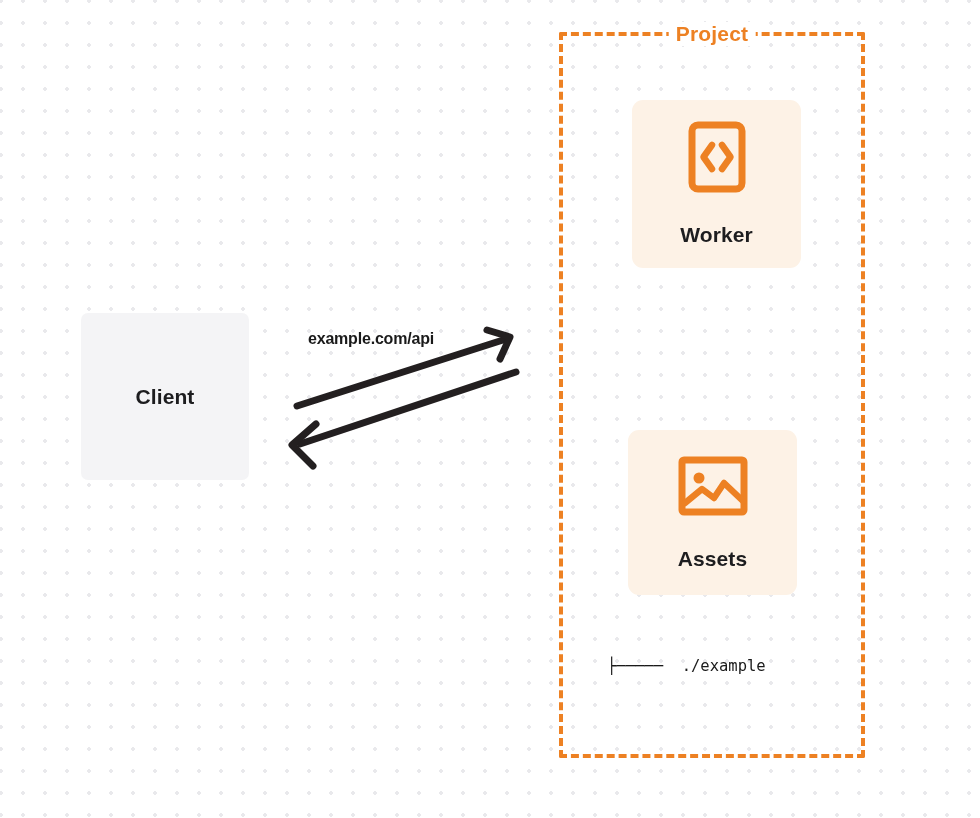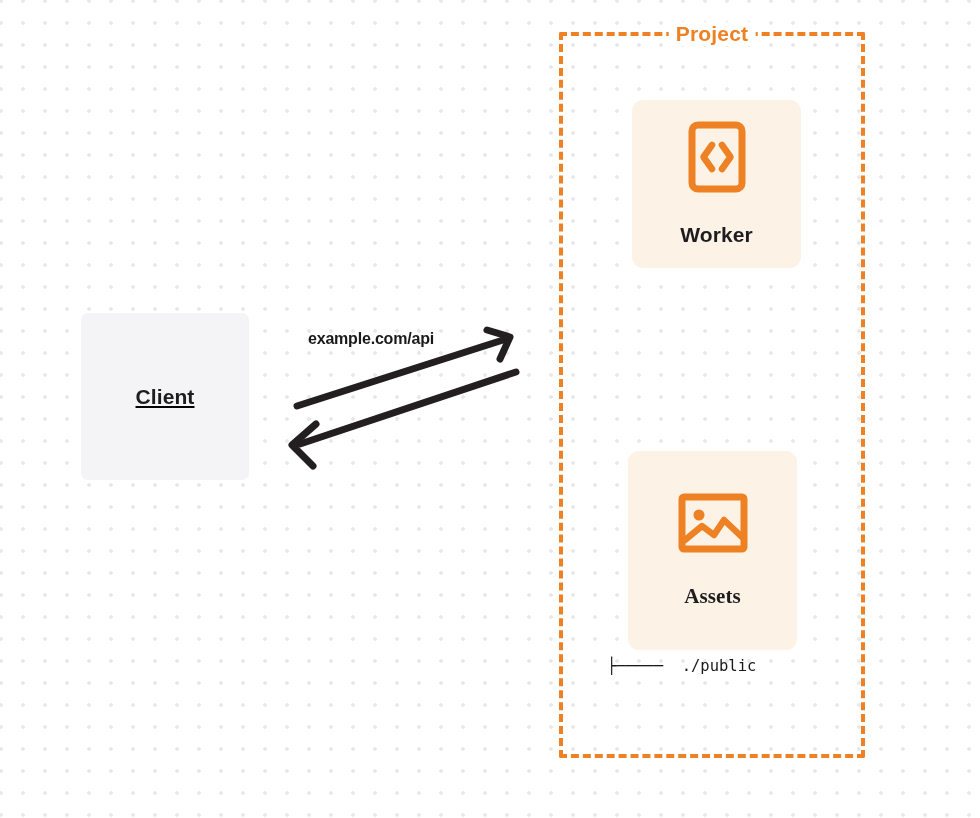--- a/index.html
+++ b/index.html
@@ -29,21 +29,20 @@
     position: absolute;
     left: 81px;
     top: 313px;
     width: 168px;
     height: 167px;
     background: #f4f4f6;
     border-radius: 7px;
     display: flex;
     align-items: center;
     justify-content: center;
-    text-decoration: underline;
   }
   #client-label {
     font-size: 21px;
     font-weight: bold;
     color: #1d1d1f;
     letter-spacing: 0.1px;
   }
 
   
   #arrow-layer {
@@ -103,24 +102,23 @@
     gap: 16px;
   }
   #worker-card {
     left: 632px;
     top: 100px;
     width: 169px;
     height: 168px;
   }
   #assets-card {
     left: 628px;
-    top: 451px;
+    top: 430px;
     width: 169px;
-    height: 199px;
-    font-family: Liberation Serif, serif;
+    height: 165px;
   }
   .service-icon {
     display: block;
   }
   #worker-card .service-icon { margin-bottom: 14px; }
   #assets-card .service-icon { margin-bottom: 14px; }
   .service-label {
     font-size: 21px;
     font-weight: bold;
     color: #1d1d1f;
@@ -181,17 +179,17 @@
   <div id="assets-card" class="service-card">
     <svg class="service-icon" width="70" height="62" viewBox="0 0 70 62" xmlns="http://www.w3.org/2000/svg">
       <rect x="4" y="5" width="62" height="52" rx="2" ry="2" fill="none" stroke="#ed8123" stroke-width="7"></rect>
       <circle cx="21" cy="23" r="5.5" fill="#ed8123"></circle>
       <polyline points="7,48 24,34 36,43 46,28 65,46" fill="none" stroke="#ed8123" stroke-width="6.5" stroke-linecap="round" stroke-linejoin="round"></polyline>
     </svg>
     <span class="service-label">Assets</span>
   </div>
 
   <div id="file-tree">
-    <span class="tree-line">├─────  ./public</span>
+    <span class="tree-line">├─────  ./example</span>
     
   </div>
 
 </div>
 
 </body></html>

